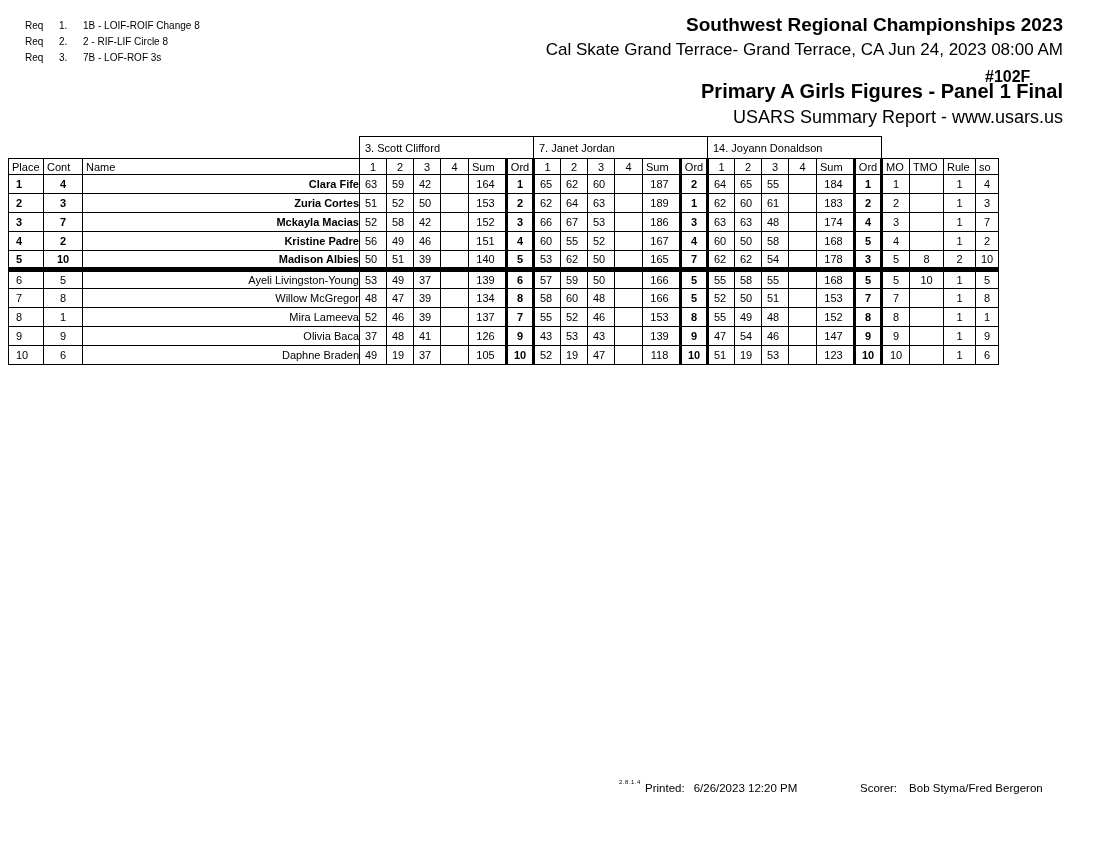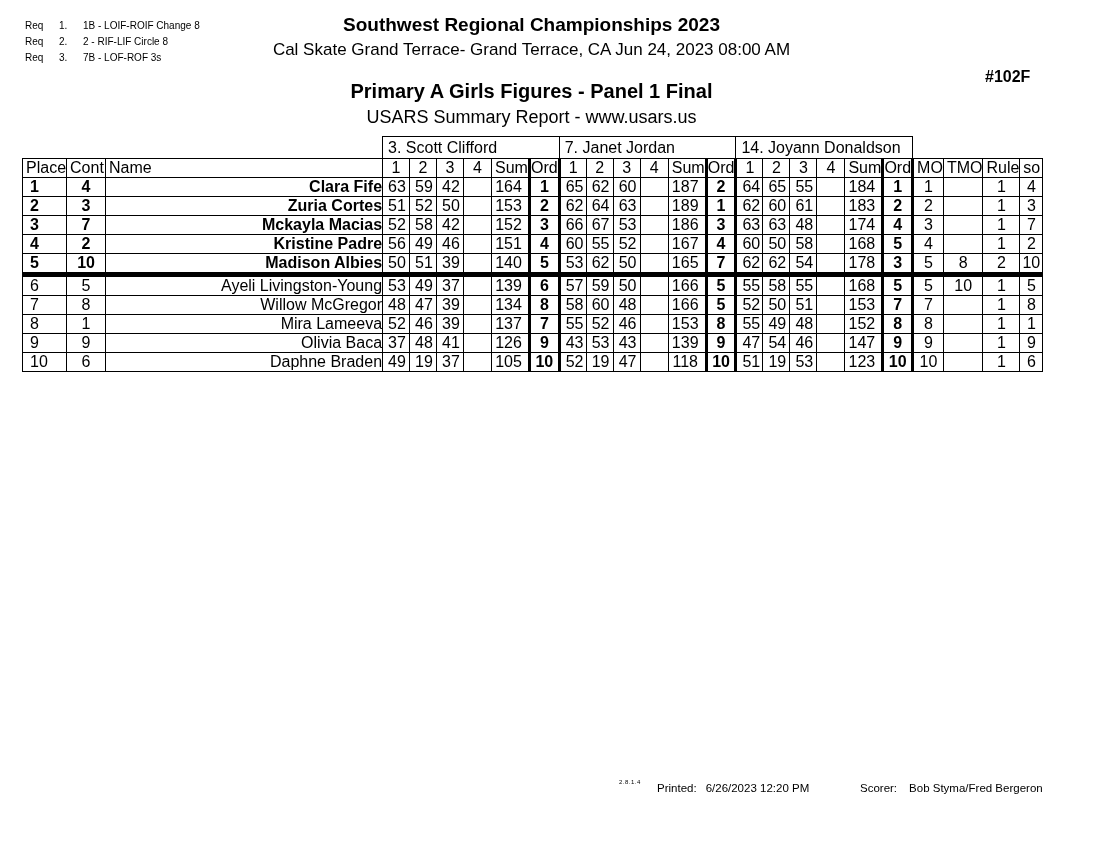--- a/index.html
+++ b/index.html
@@ -10,33 +10,33 @@
     font-family:"Liberation Sans", sans-serif;
     overflow:hidden;
   }
 
   
   .req-block { position:absolute; left:25px; top:18px; font-size:10px; line-height:16px; }
   .req-line .req-word { display:inline-block; width:34px; }
   .req-line .req-num  { display:inline-block; width:24px; }
 
   
-  .center-head { position:absolute; left:0; top:14px; width:1063px; text-align:center; }
+  .center-head { position:absolute; left:0; top:14px; width:1063px; text-align:right; }
   .title-main  { font-size:19px; font-weight:bold; }
   .title-venue { font-size:17px; margin-top:4px; }
   .title-event { font-size:20px; font-weight:bold; margin-top:20px; }
   .title-report{ font-size:18px; margin-top:4px; }
 
   .event-num { position:absolute; left:985px; top:20px; font-size:16px; font-weight:bold;margin-top:48px; }
 
   
   table.results {
-    position:absolute; left:22px; top:136px;
+    position:absolute; left:8px; top:136px;
     border-collapse:collapse; table-layout:fixed;
-    font-size:16px;
+    font-size:11px;
   }
   .results th, .results td {
     border:1px solid #000; padding:0; height:19px;
     font-weight:normal; white-space:nowrap; overflow:hidden;
     background:#fff;
   }
   .results thead .judge-box {
     height:22px; text-align:left; padding-left:5px; font-weight:normal;
   }
   .results thead .no-cell { border:none; }
@@ -54,21 +54,21 @@
 
   .ord      { border-left:3px solid #000 !important; border-right:3px solid #000 !important; }
   .mo-first { border-left:3px solid #000 !important; }
   td.ord    { font-weight:bold; }
   tr.bold-row .b { font-weight:bold; }
   tr.cut td { border-bottom:5px solid #000 !important; }
 
   
   .footer-version { position:absolute; left:619px; top:779px; font-size:6px; letter-spacing:0.5px; }
   .footer-printed { position:absolute; left:645px; top:782px; font-size:11.5px; }
-  .footer-printed .lbl { margin-right:9px;margin-left:12px; }
+  .footer-printed .lbl { margin-right:9px; }
   .footer-scorer  { position:absolute; left:860px; top:782px; font-size:11.5px; }
   .footer-scorer .lbl { margin-right:12px; }
 </style>
 </head>
 <body>
 
 <div class="req-block">
   <div class="req-line">
     <span class="req-word">Req</span><span class="req-num">1.</span><span>1B - LOIF-ROIF Change 8</span>
   </div>

